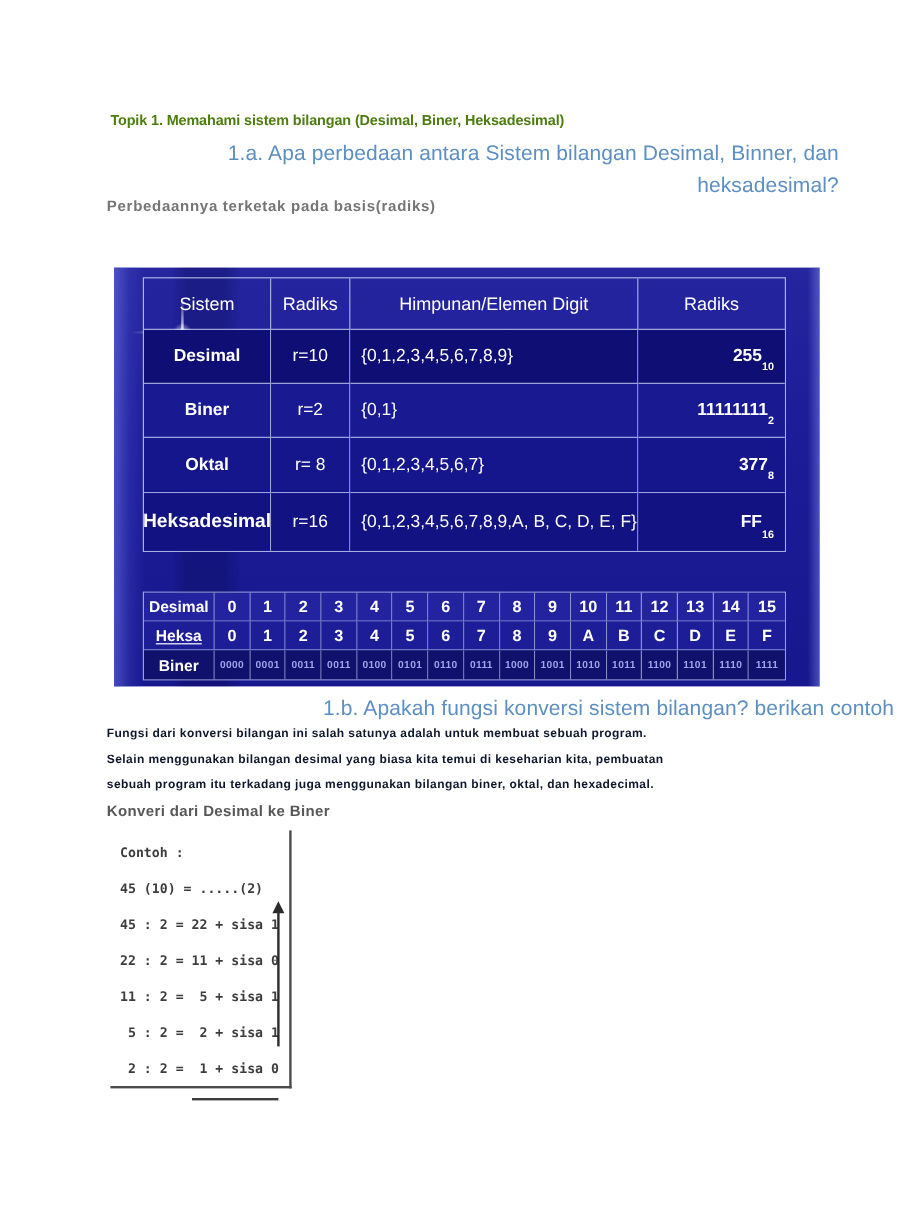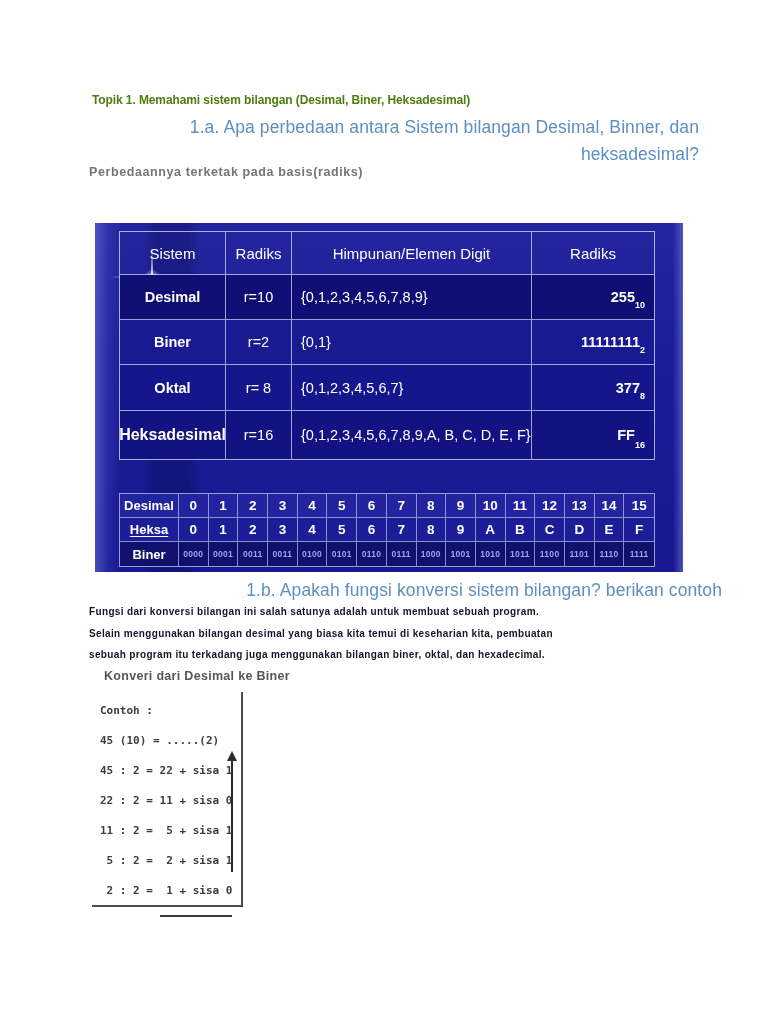--- a/index.html
+++ b/index.html
@@ -11,31 +11,31 @@
 
   
   .doc-title{
     left:92px;top:93px;font-size:12px;font-weight:bold;color:#4d7c0f;
     letter-spacing:-0.1px;
   }
   .heading-blue{
     color:#5d8fc2;font-size:17.5px;line-height:27px;letter-spacing:0.1px;text-align:right;
   }
   .h1a{left:89px;top:114px;width:610px;}
-  .h1b{left:82px;top:577px;width:640px;}
+  .h1b{left:105px;top:577px;width:640px;}
   .subtitle-gray{
     left:89px;top:165px;font-size:12.5px;font-weight:bold;color:#757575;
     letter-spacing:0.6px;
   }
   .para{
     left:89px;top:601px;font-size:10px;font-weight:bold;color:#0f172a;
     letter-spacing:0.35px;line-height:21.5px;
   }
   .sub-heading{
-    left:104px;top:669px;font-size:12.5px;font-weight:bold;color:#575757;
+    left:89px;top:669px;font-size:12.5px;font-weight:bold;color:#575757;
     letter-spacing:0.3px;
   }
 
   
   .slide-panel{
     left:95px;top:223px;width:588px;height:349px;
     background:
       linear-gradient(90deg, rgba(110,120,225,0.55) 0px, rgba(70,75,200,0.30) 13px, rgba(0,0,0,0) 26px),
       linear-gradient(90deg, rgba(0,0,0,0) 48px, rgba(0,0,50,0.22) 60px, rgba(0,0,50,0.22) 92px, rgba(0,0,0,0) 106px),
       linear-gradient(90deg, rgba(0,0,0,0) 578px, rgba(125,135,230,0.5) 588px),

